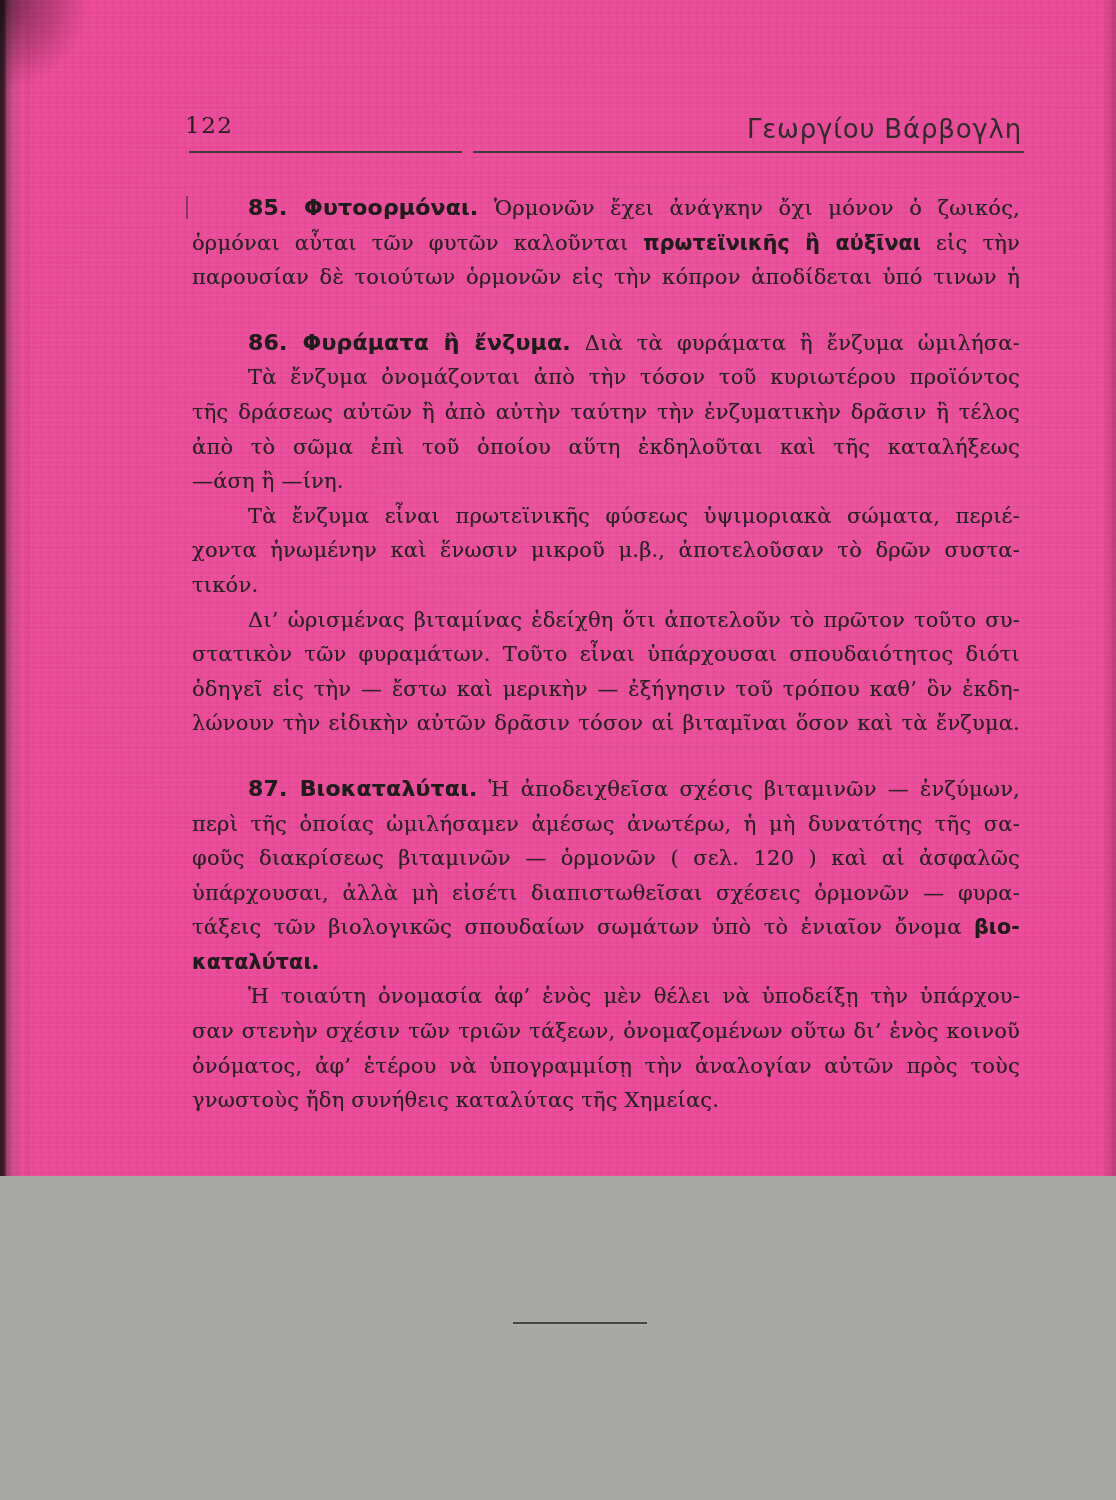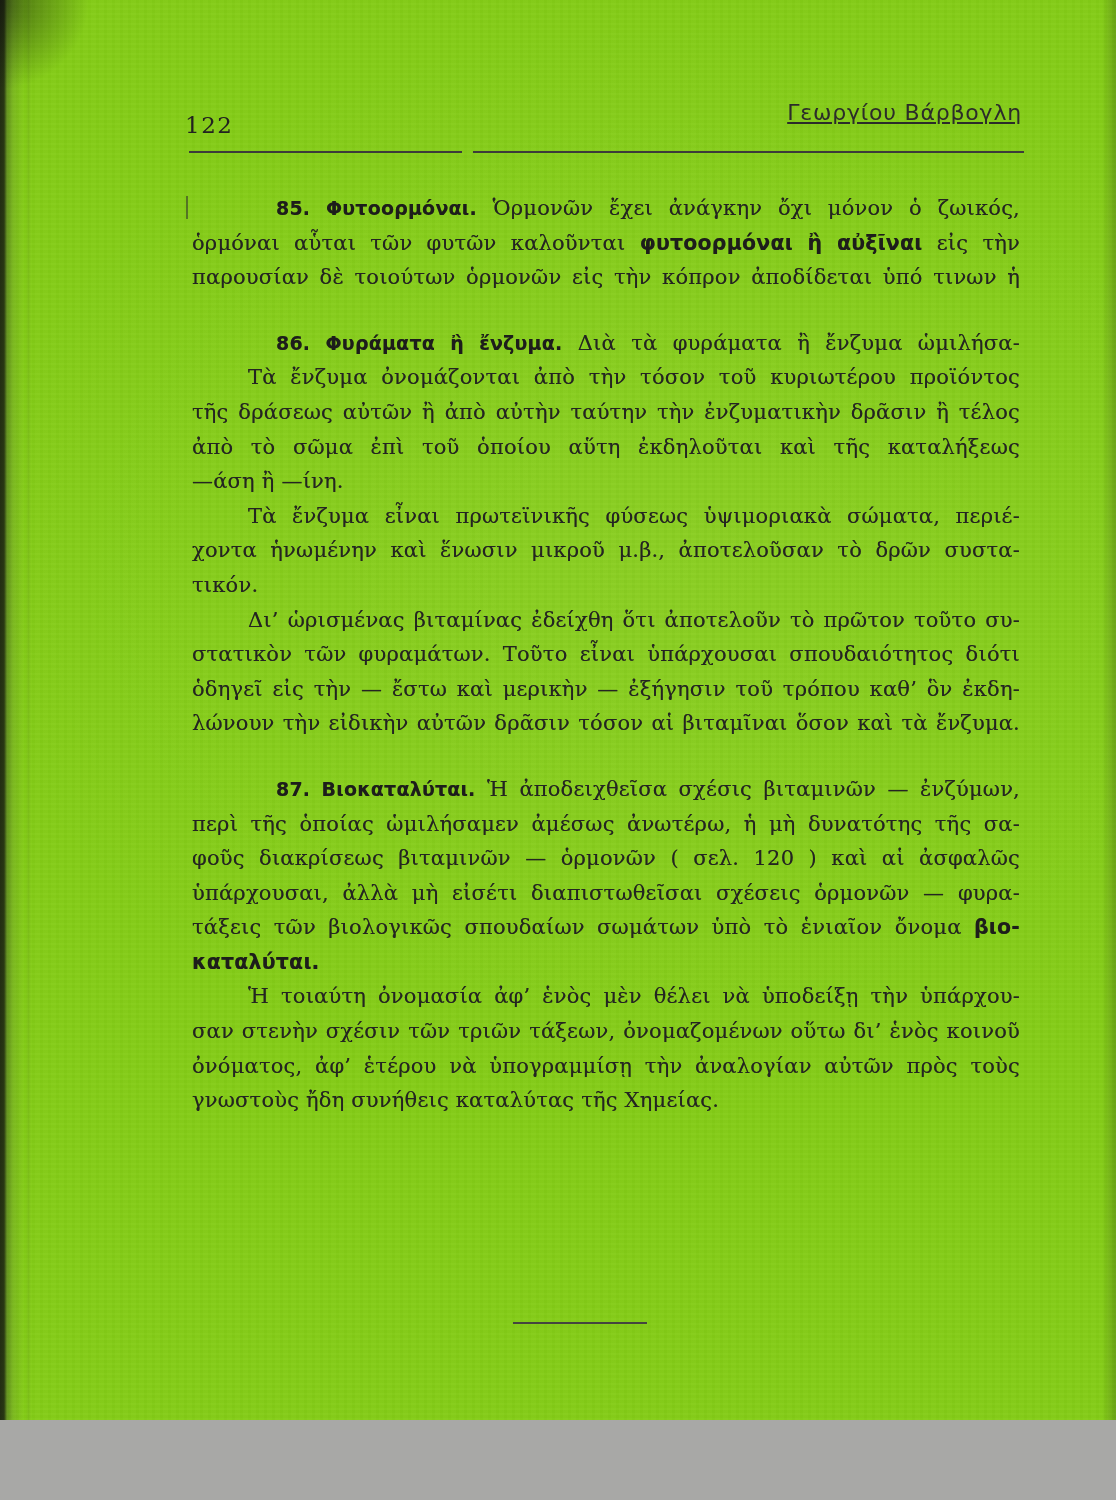--- a/index.html
+++ b/index.html
@@ -4,22 +4,22 @@
 <style>
   html, body { margin: 0; padding: 0; }
   body {
     width: 1116px; height: 1500px;
     background: #a8a8a6;
     overflow: hidden;
     font-family: "DejaVu Serif", serif;
   }
   .page {
     position: relative;
-    width: 1116px; height: 1420px;
-    background: #84cc16;
+    width: 1116px; height: 1176px;
+    background: #ec4899;
     color: #242424;
   }
   
   .page::before {
     content: "";
     position: absolute; inset: 0;
     background:
       repeating-linear-gradient(0deg, rgba(255,255,255,0.02) 0 2px, rgba(0,0,0,0.012) 2px 5px),
       repeating-linear-gradient(90deg, rgba(0,0,0,0.01) 0 3px, rgba(255,255,255,0.015) 3px 8px),
       radial-gradient(ellipse 900px 700px at 60% 40%, rgba(255,255,255,0.05), transparent 80%);
@@ -42,23 +42,23 @@
   }
   .crease {
     position: absolute; left: 26px; top: 0; width: 5px; height: 100%;
     background: linear-gradient(90deg, transparent, rgba(0,0,0,0.07), transparent);
   }
   .page-number {
     position: absolute; left: 185px; top: 112px;
     font-size: 23px; letter-spacing: 1.5px; color: #222220;
   }
   .running-title {
-    position: absolute; right: 94px; top: 100px;
+    position: absolute; right: 94px; top: 114px;
     font-family: "DejaVu Sans", sans-serif;
-    font-size: 22px; letter-spacing: 0.8px; color: #2c2c2a; text-decoration: underline;
+    font-size: 26px; letter-spacing: 0.8px; color: #2c2c2a;
   }
   .hrule { position: absolute; height: 2px; background: #3c3c3a; }
   .hrule-a { left: 189px; top: 151px; width: 273px; }
   .hrule-b { left: 473px; top: 151px; width: 551px; }
   .end-rule { position: absolute; left: 513px; top: 1322px; width: 134px; height: 2px; background: #45453f; }
   .stray-mark {
     position: absolute; left: 186px; top: 196px; width: 2px; height: 23px;
     background: rgba(45,45,45,0.55);
   }
   .body-text {
@@ -73,24 +73,23 @@
     text-align: justify;
     text-align-last: justify;
     overflow: visible;
   }
   .ln.last { text-align-last: left; }
   .ln.ind { text-indent: 56px; }
   .gap { height: 31px; }
   .hd {
     font-family: "DejaVu Sans", sans-serif;
     font-weight: 700;
-    font-size: 19px;
+    font-size: 22px;
     letter-spacing: 0.2px;
     color: #1d1d1b;
-    margin-left: 28px;
   }
   .bd {
     font-family: "DejaVu Sans", sans-serif;
     font-weight: 700;
     font-size: 20.5px;
     color: #1d1d1b;
   }
 </style>
 </head>
 <body>
@@ -103,21 +102,21 @@
 
   <div class="page-number">122</div>
   <div class="running-title">Γεωργίου Βάρβογλη</div>
   <div class="hrule hrule-a"></div>
   <div class="hrule hrule-b"></div>
   <div class="stray-mark"></div>
 
   <div class="body-text">
 
     <div class="ln ind"><span class="hd">85. Φυτοορμόναι.</span> <span>Ὁρμονῶν ἔχει ἀνάγκην ὄχι μόνον ὁ ζωικός,</span></div>
-    <div class="ln"><span>ὁρμόναι αὗται τῶν φυτῶν καλοῦνται</span> <span class="bd">φυτοορμόναι ἢ αὐξῖναι</span> <span>εἰς τὴν</span></div>
+    <div class="ln"><span>ὁρμόναι αὗται τῶν φυτῶν καλοῦνται</span> <span class="bd">πρωτεϊνικῆς ἢ αὐξῖναι</span> <span>εἰς τὴν</span></div>
     <div class="ln"><span>παρουσίαν δὲ τοιούτων ὁρμονῶν εἰς τὴν κόπρον ἀποδίδεται ὑπό τινων ἡ</span></div>
 
     <div class="gap"></div>
 
     <div class="ln ind"><span class="hd">86. Φυράματα ἢ ἔνζυμα.</span> <span>Διὰ τὰ φυράματα ἢ ἔνζυμα ὡμιλήσα-</span></div>
     <div class="ln ind"><span>Τὰ ἔνζυμα ὀνομάζονται ἀπὸ τὴν τόσον τοῦ κυριωτέρου προϊόντος</span></div>
     <div class="ln"><span>τῆς δράσεως αὐτῶν ἢ ἀπὸ αὐτὴν ταύτην τὴν ἐνζυματικὴν δρᾶσιν ἢ τέλος</span></div>
     <div class="ln"><span>ἀπὸ τὸ σῶμα ἐπὶ τοῦ ὁποίου αὕτη ἐκδηλοῦται καὶ τῆς καταλήξεως</span></div>
     <div class="ln last"><span>—άση ἢ —ίνη.</span></div>
     <div class="ln ind"><span>Τὰ ἔνζυμα εἶναι πρωτεϊνικῆς φύσεως ὑψιμοριακὰ σώματα, περιέ-</span></div>

